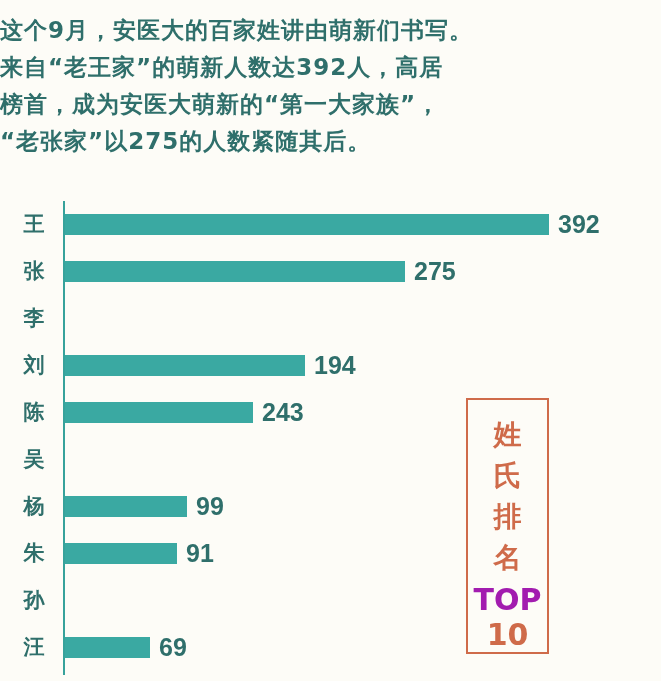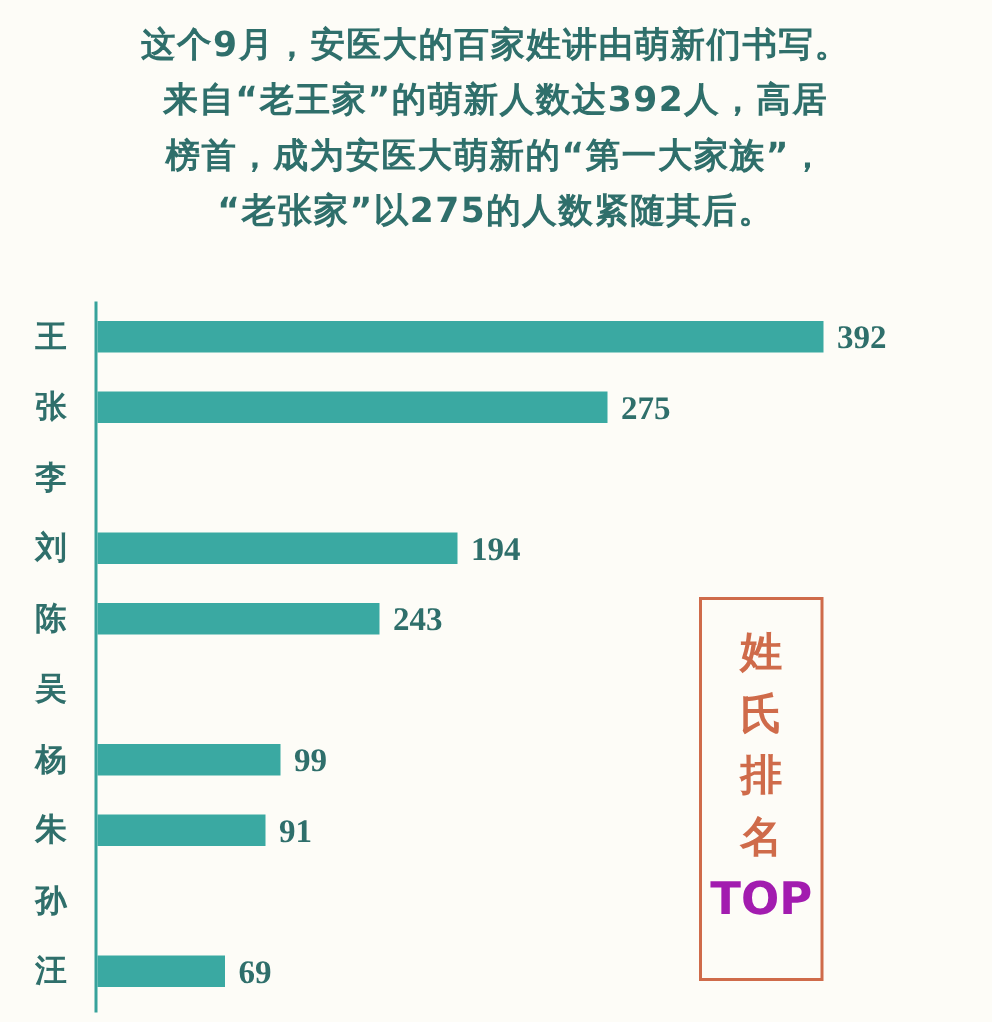--- a/index.html
+++ b/index.html
@@ -20,21 +20,20 @@
     height: 681px;
   }
 
   
   .headline {
     position: absolute;
     left: 0;
     top: 0;
     width: 661px;
     padding-top: 12px;
-    text-align: center;
   }
   .headline .line {
     color: #2f6f6b;
     font-family: "DejaVu Sans", sans-serif;
     font-weight: bold;
     font-size: 23px;
     line-height: 37px;
     letter-spacing: 1px;
     white-space: nowrap;
   }
@@ -88,23 +87,23 @@
     display: flex;
     align-items: center;
   }
   .bar {
     height: 21px;
     background: #3aa9a2;
   }
   .bar-value {
     margin-left: 9px;
     color: #2f6f6b;
-    font-family: Liberation Serif, serif;
-    font-weight: bold;
-    font-size: 22px;
+    font-family: Liberation Sans, sans-serif;
+    font-weight: bold;
+    font-size: 25px;
     line-height: 25px;
     white-space: nowrap;
   }
 
   
   .badge {
     position: absolute;
     left: 466px;
     top: 398px;
     width: 83px;
@@ -217,15 +216,16 @@
   </div>
 
   <div class="badge">
     <div class="badge-title">
       <span class="badge-char">姓</span>
       <span class="badge-char">氏</span>
       <span class="badge-char">排</span>
       <span class="badge-char">名</span>
     </div>
     <div class="badge-top">TOP</div>
+    <div class="badge-num">10</div>
   </div>
 
 </div>
 
 </body></html>

